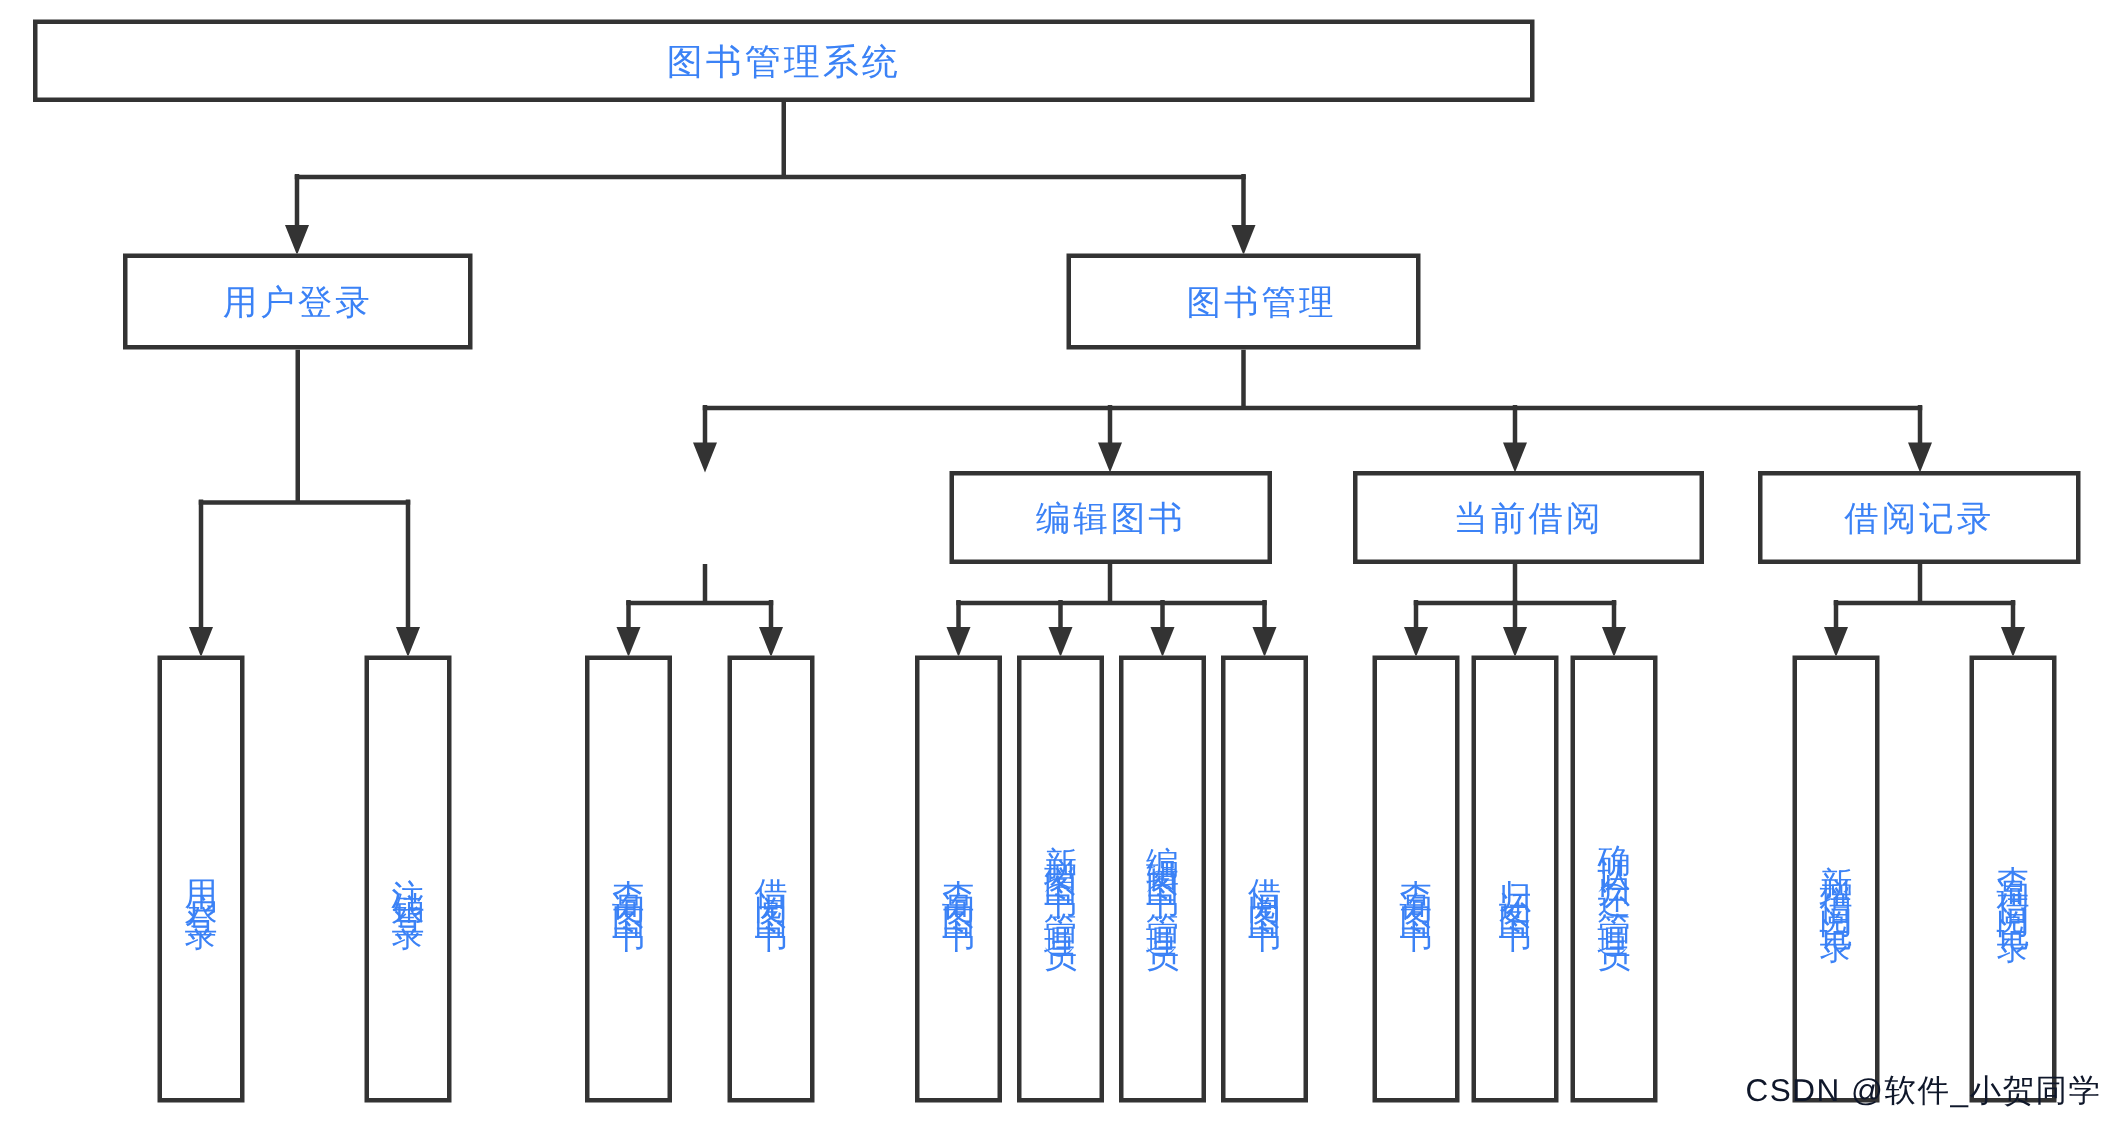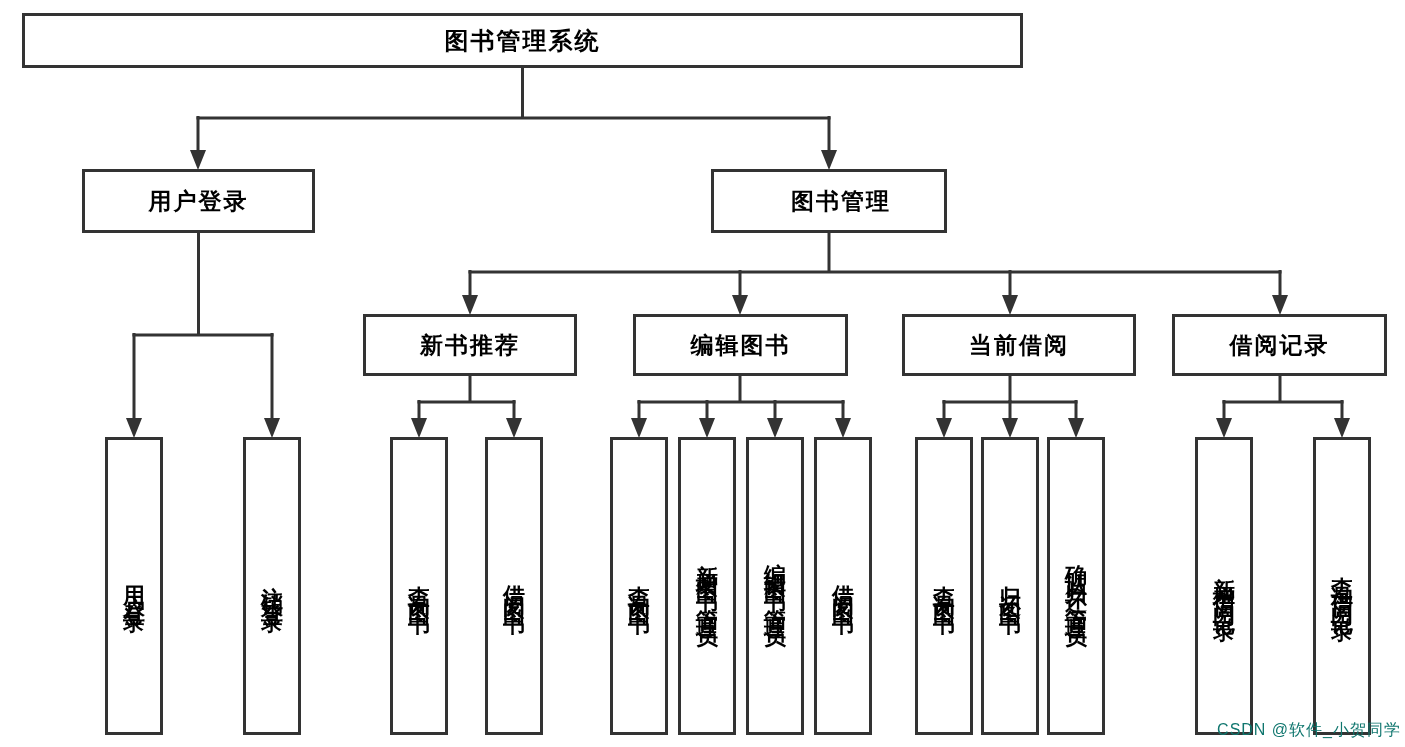--- a/index.html
+++ b/index.html
@@ -20,23 +20,22 @@
     z-index: 1;
   }
   .box {
     position: absolute;
     background: #ffffff;
     border: 3px solid #333333;
     box-sizing: border-box;
     display: flex;
     align-items: center;
     justify-content: center;
-    color: #000000;
+    color: #3b82f6;
     z-index: 2;
-    font-weight: bold;
   }
   .h-label {
     font-size: 23px;
     letter-spacing: 2px;
     white-space: nowrap;
   }
   .root-label { font-size: 24px; }
   .v-label {
     writing-mode: vertical-rl;
     text-orientation: mixed;
@@ -66,22 +65,22 @@
   .b-b3 { left: 746px; }
   .b-b4 { left: 814px; }
   .b-c1 { left: 915px; }
   .b-c2 { left: 981px; }
   .b-c3 { left: 1047px; }
   .b-r1 { left: 1195px; }
   .b-r2 { left: 1313px; }
   .watermark {
     position: absolute;
     right: 4px; bottom: 6px;
-    color: #0f766e;
-    font-size: 16px;
+    color: #0f172a;
+    font-size: 21px;
     letter-spacing: 1px;
     z-index: 3;
     pointer-events: none;
     white-space: nowrap;
   }
 </style>
 </head>
 <body>
 
 <div class="canvas">
@@ -152,23 +151,20 @@
     <span class="h-label root-label">图书管理系统</span>
   </div>
 
   <div class="box b-userlogin">
     <span class="h-label">用户登录</span>
   </div>
   <div class="box b-bookmgmt">
     <span class="h-label">图书管理</span>
   </div>
 
-  <div class="box b-l3 b-newrec">
-    <span class="h-label">新书推荐</span>
-  </div>
   <div class="box b-l3 b-borrow">
     <span class="h-label">编辑图书</span>
   </div>
   <div class="box b-l3 b-current">
     <span class="h-label">当前借阅</span>
   </div>
   <div class="box b-l3 b-record">
     <span class="h-label">借阅记录</span>
   </div>
 

